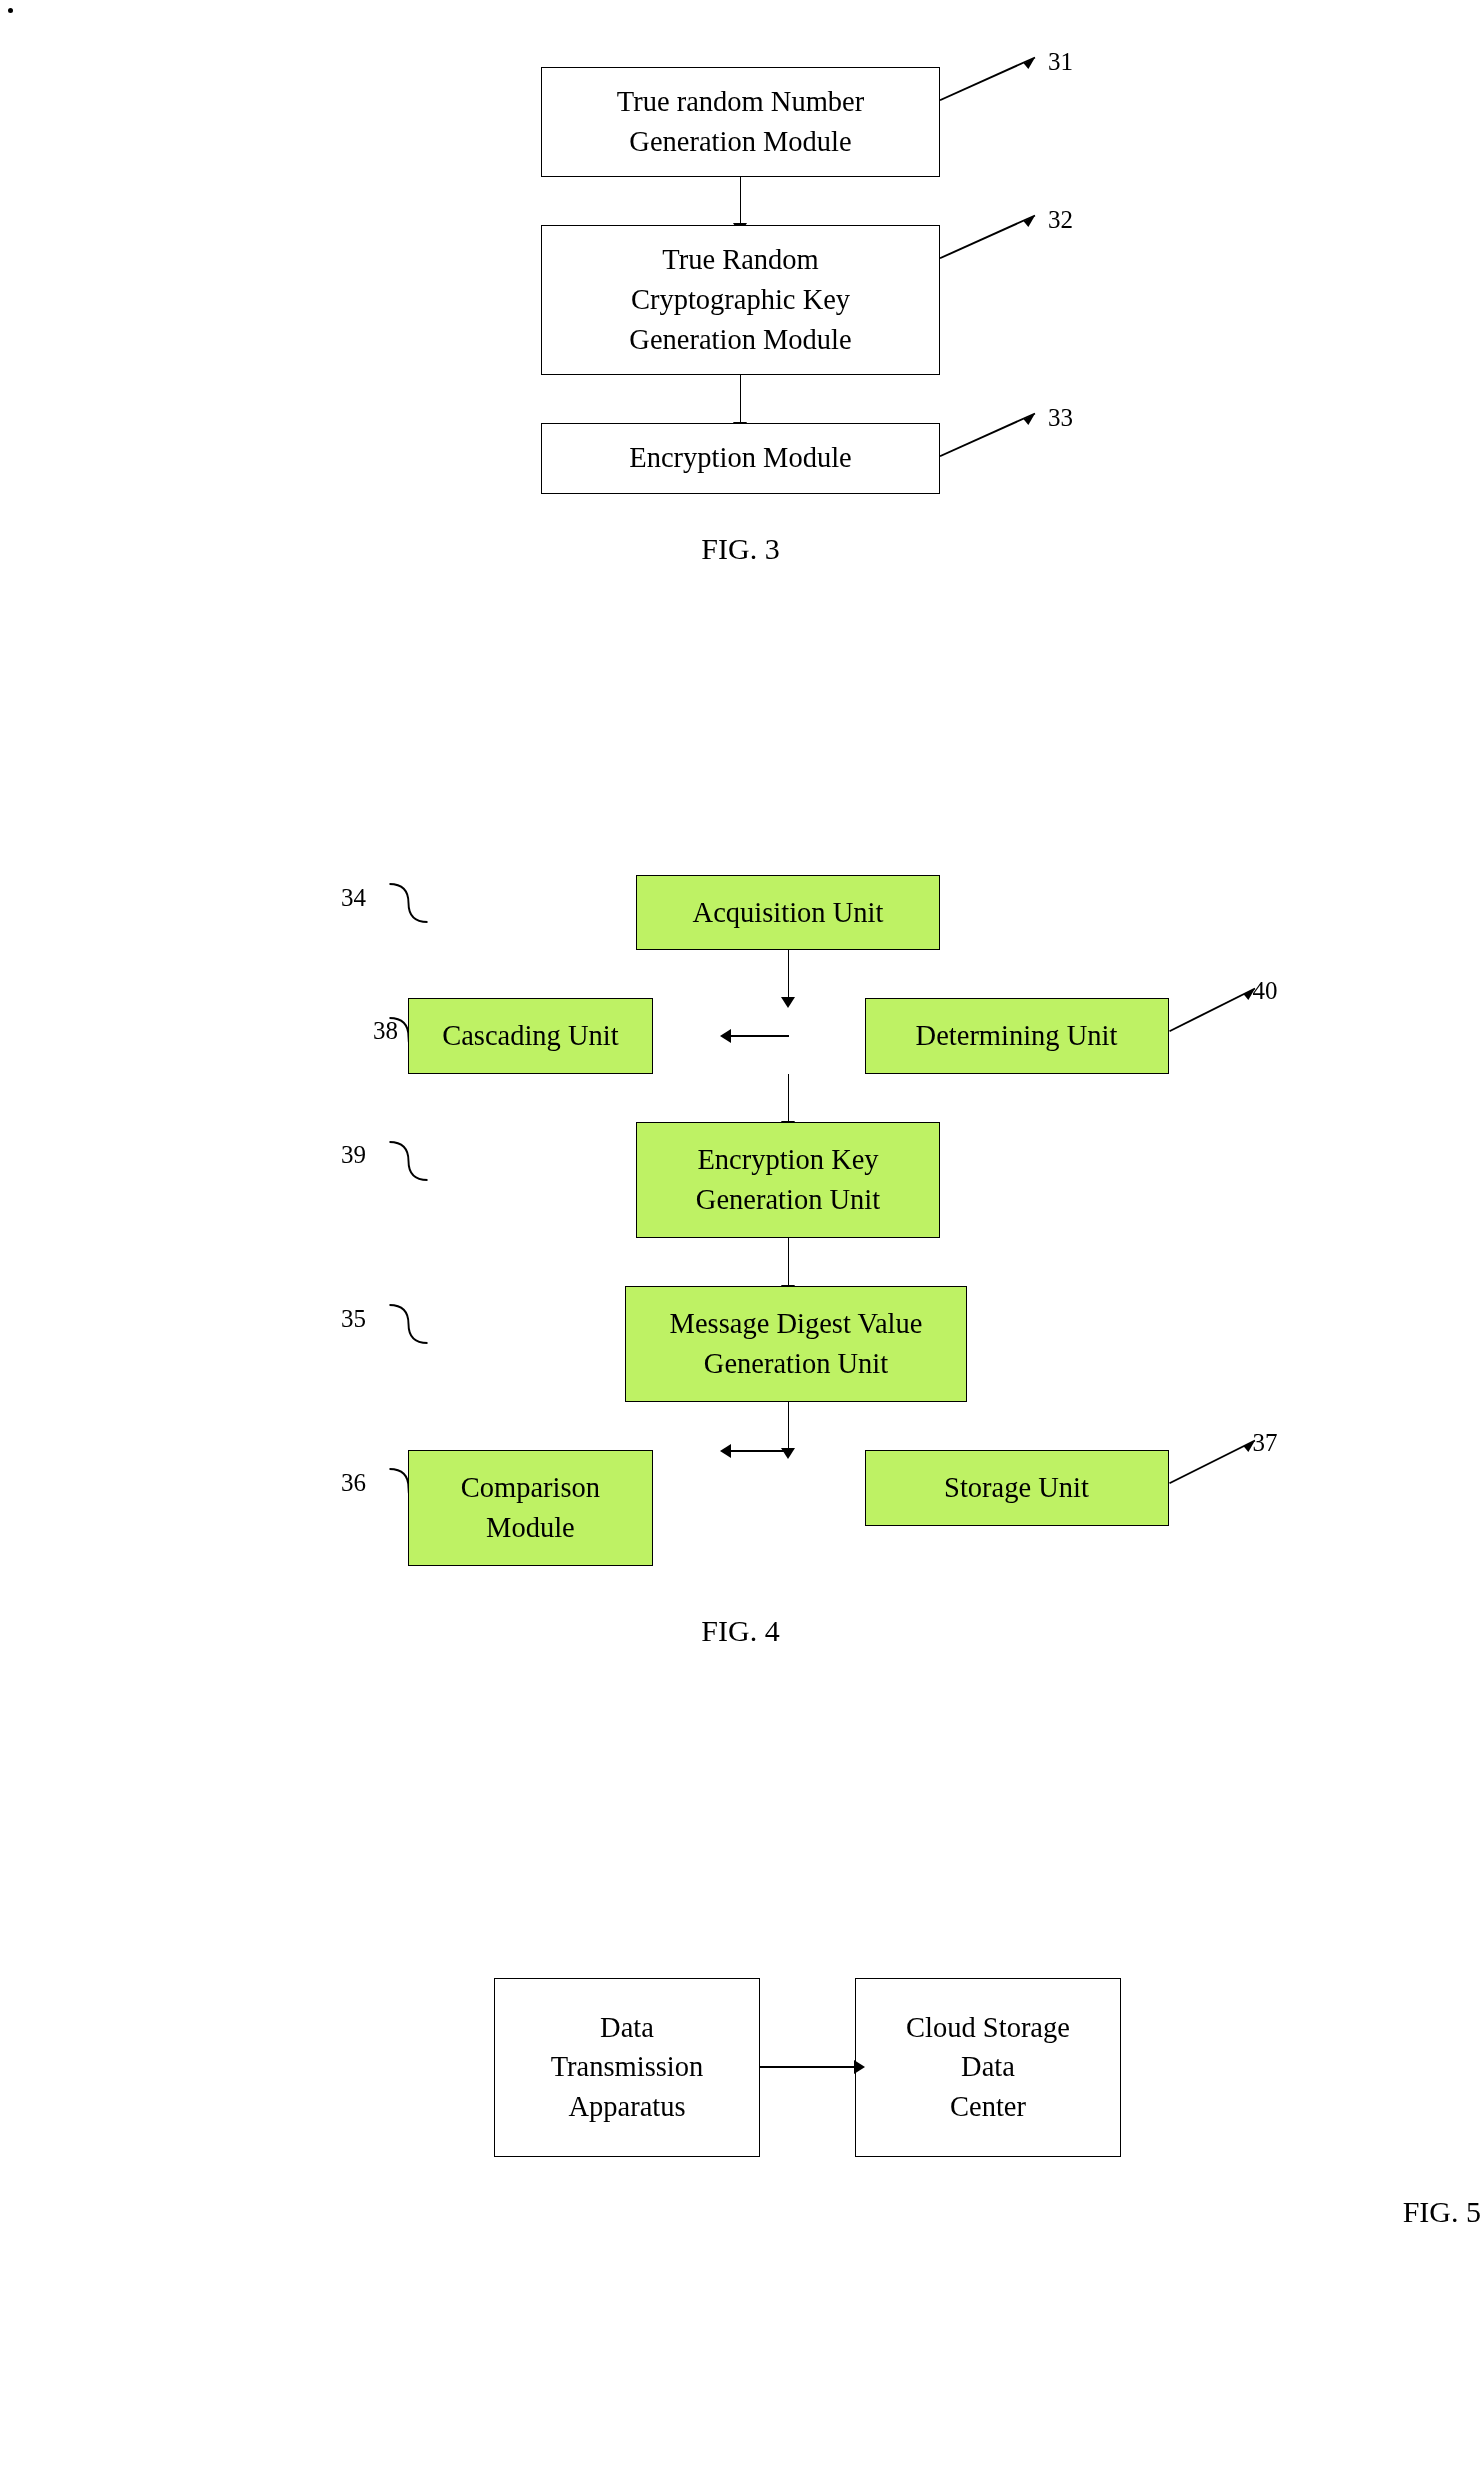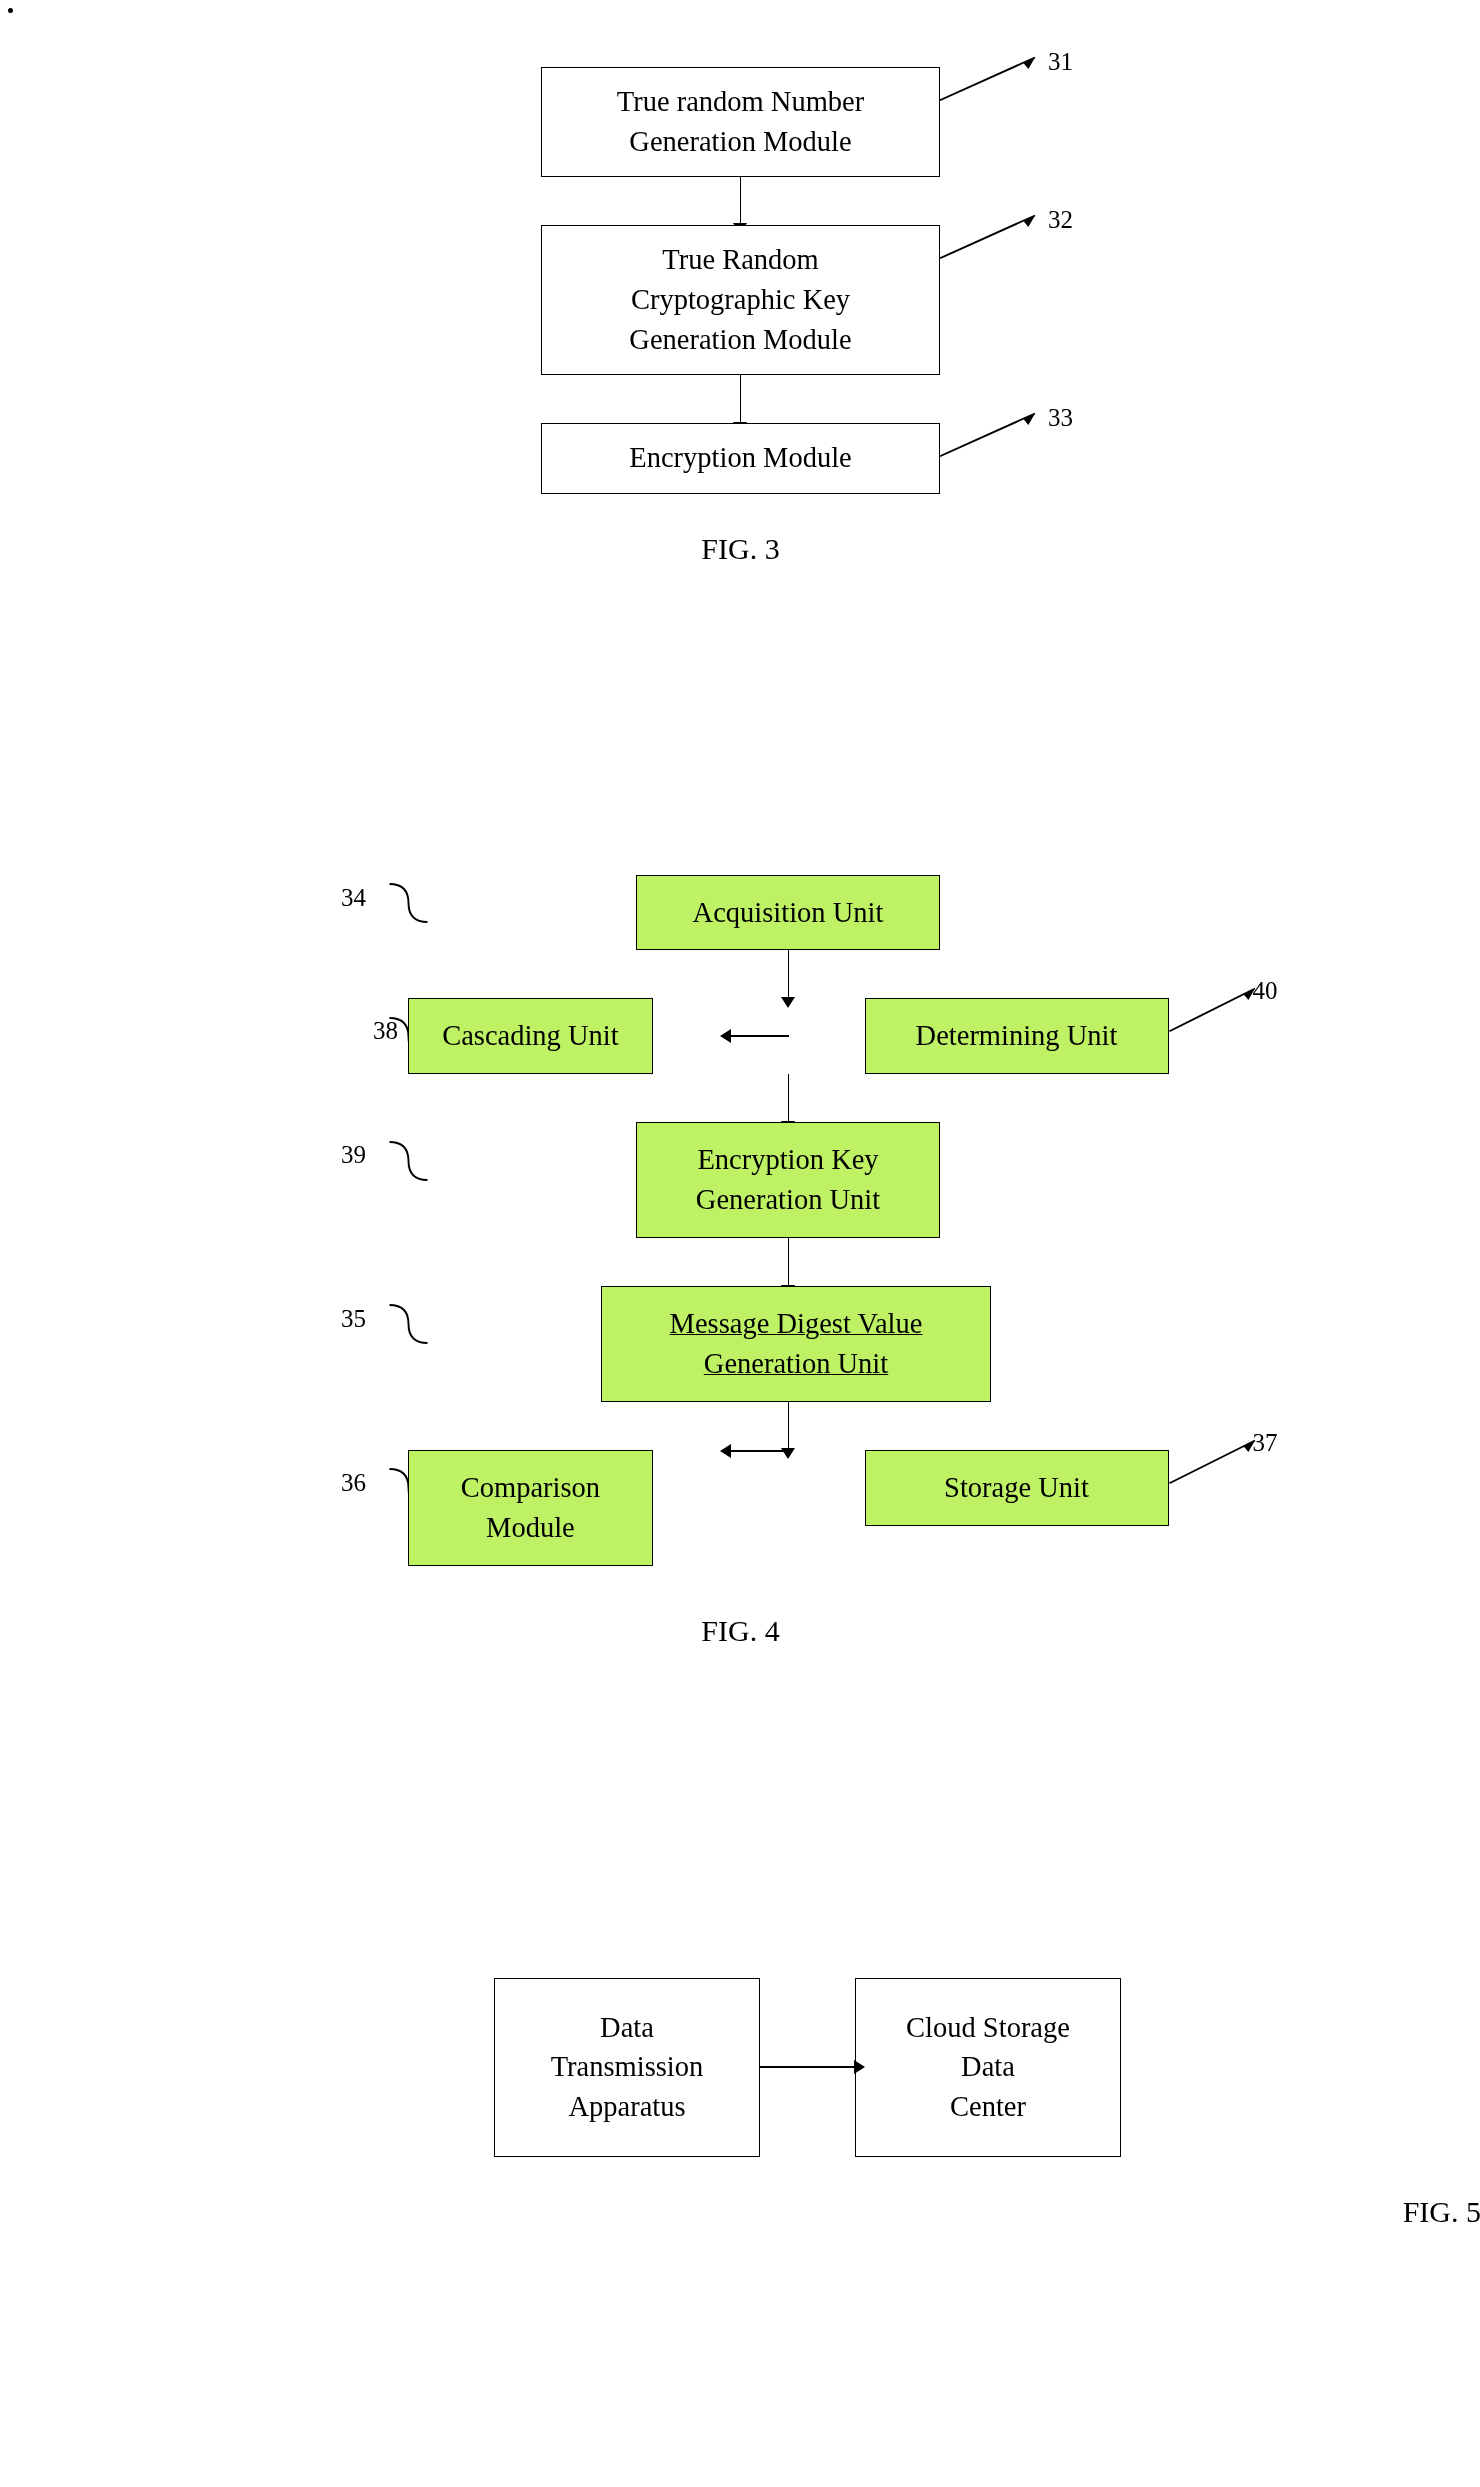--- a/index.html
+++ b/index.html
@@ -241,21 +241,21 @@
       <div style="height:48px; width:1.9px; background:#000; position:relative; margin-left:calc(50% + 48px - 1px);">
         <div style="position:absolute; bottom:-9.5px; left:50%; transform:translateX(-50%); border-left:7.6px solid transparent; border-right:7.6px solid transparent; border-top:11.4px solid #000;"></div>
       </div>
 
       <div style="position:relative; display:flex; justify-content:center;">
 
         <span style="position:absolute; left:28.5px; top:19px; font-size:25px;">35</span>
         <svg style="position:absolute; left:48px; top:14.3px;" width="76" height="48" viewBox="0 0 80 50">
           <path d="M70,45 Q50,45 50,25 Q50,5 30,5" stroke="#000" stroke-width="2" fill="none"></path>
         </svg>
-        <div class="f4-box" style="width:390px; margin-left:111px;text-decoration:underline;">
+        <div class="f4-box" style="width:342px; margin-left:111px;">
           <span class="box-text">Message Digest Value<br>Generation Unit</span>
         </div>
       </div>
 
       <div style="height:48px; width:1.9px; background:#000; position:relative; margin-left:calc(50% + 48px - 1px);">
         <div style="position:absolute; bottom:-9.5px; left:50%; transform:translateX(-50%); border-left:7.6px solid transparent; border-right:7.6px solid transparent; border-top:11.4px solid #000;"></div>
       </div>
 
       <div style="position:relative; display:flex; justify-content:center; gap:76px;">
 

